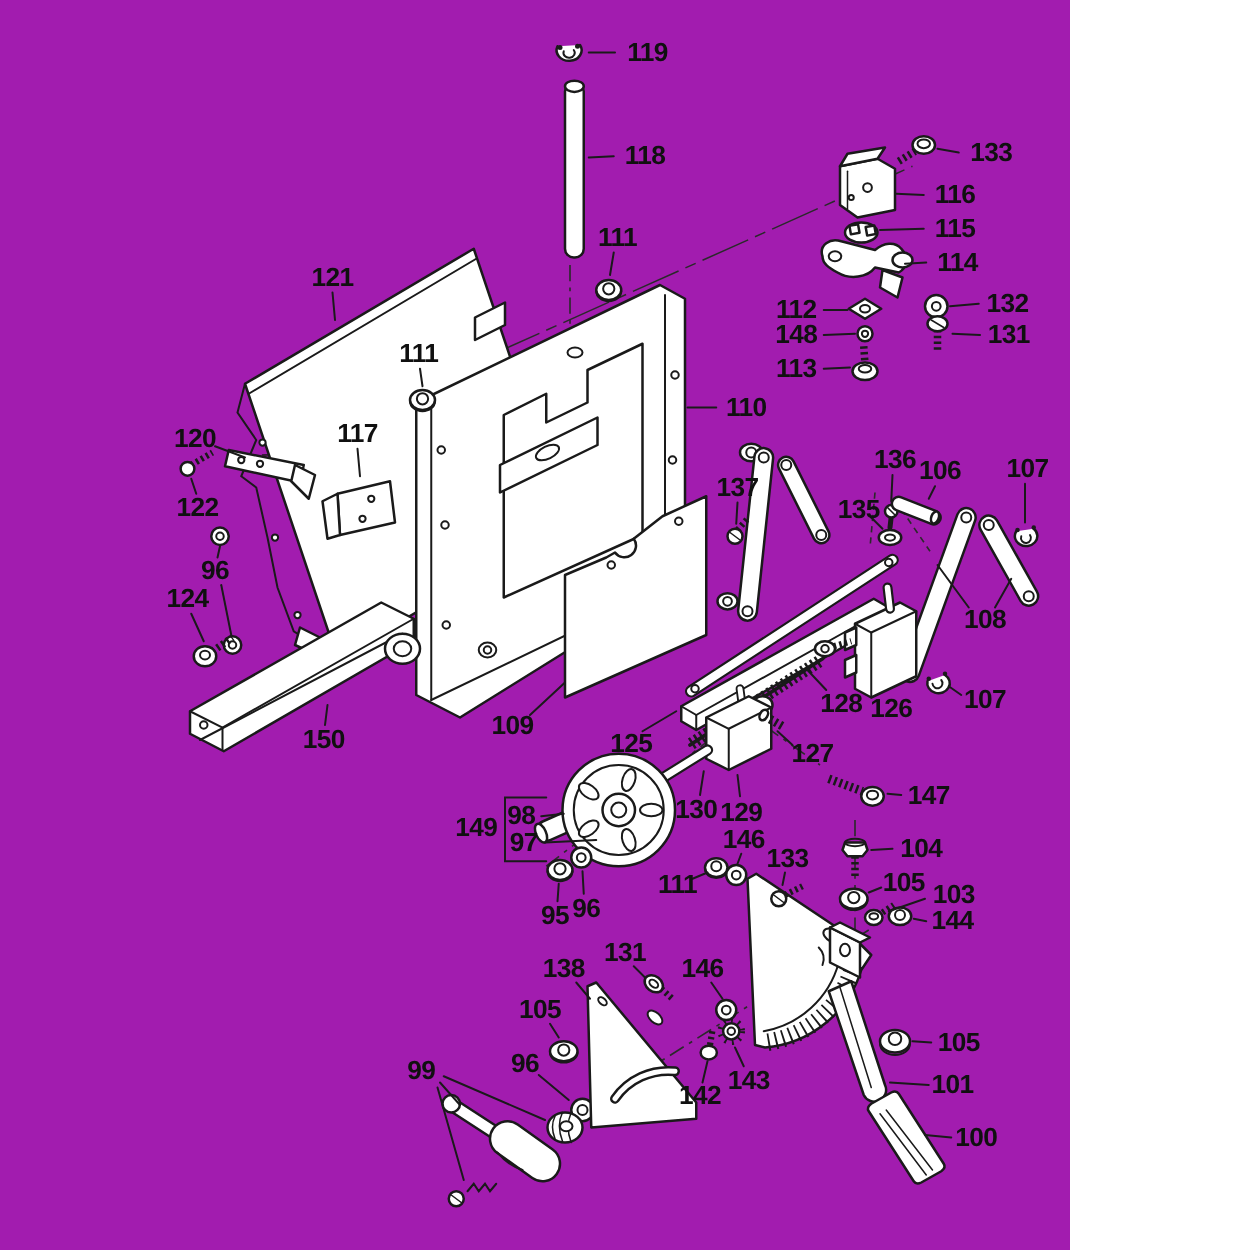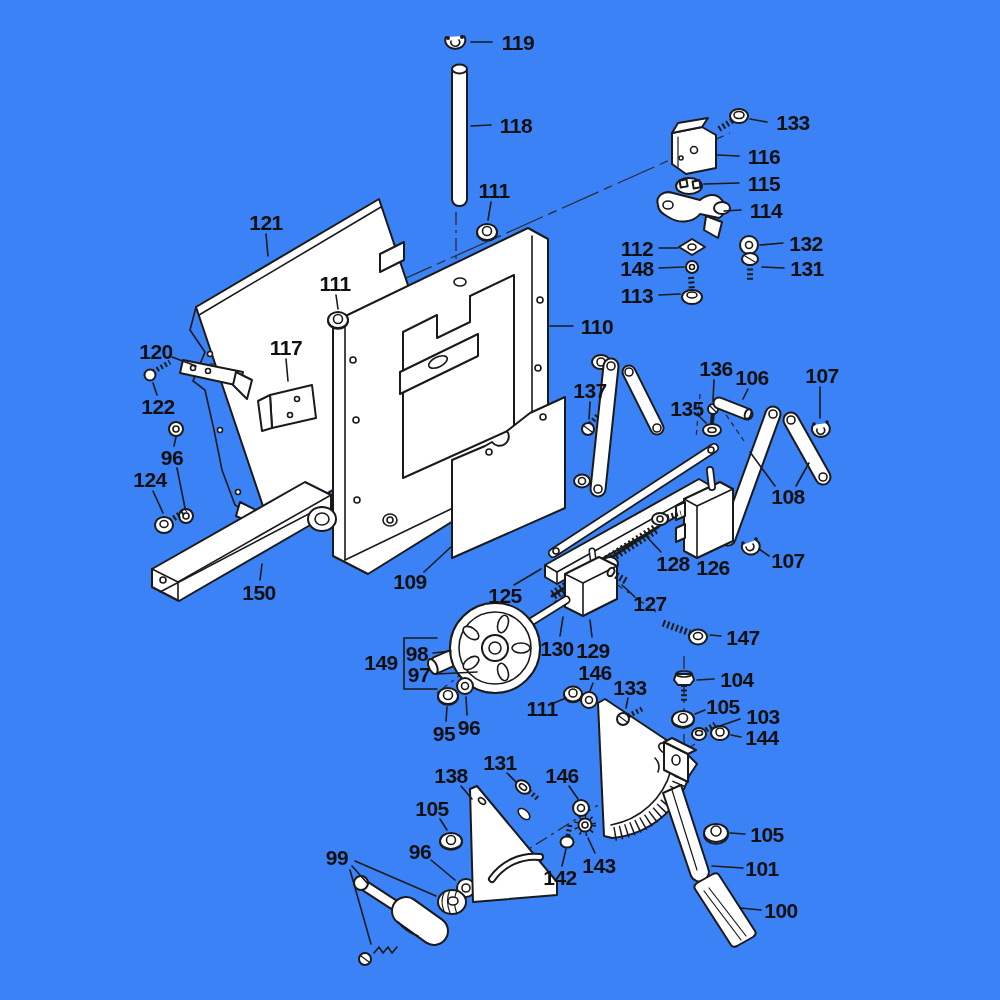--- a/index.html
+++ b/index.html
@@ -1,16 +1,16 @@
 <!DOCTYPE html>
 <html><head>
 <meta charset="utf-8">
 <style>
   html,body{margin:0;padding:0;background:#ffffff;}
-  .stage{width:1000px;height:1000px;position:relative;background:#3b82f6;}
+  .stage{width:856px;height:1000px;position:relative;background:#a21caf;}
   svg{display:block}
   .leader{stroke:#1a1a1a;stroke-width:1.6;fill:none;stroke-linecap:round}
   .callout{font-family:"Liberation Sans",sans-serif;font-weight:bold;font-size:21px;
            fill:#101010;text-anchor:middle;dominant-baseline:central;letter-spacing:-0.5px}
   .p{stroke:#1a1a1a;stroke-width:2;fill:#ffffff;stroke-linejoin:round;stroke-linecap:round}
   .ln{stroke:#1a1a1a;stroke-width:1.6;fill:none;stroke-linecap:round}
   .thin{stroke-width:1.2}
   .bb{stroke:#1a1a1a;fill:none;stroke-linecap:round}
   .bw{stroke:#ffffff;fill:none;stroke-linecap:round}
   .thread{stroke:#1a1a1a;stroke-dasharray:2 2.6;fill:none}

